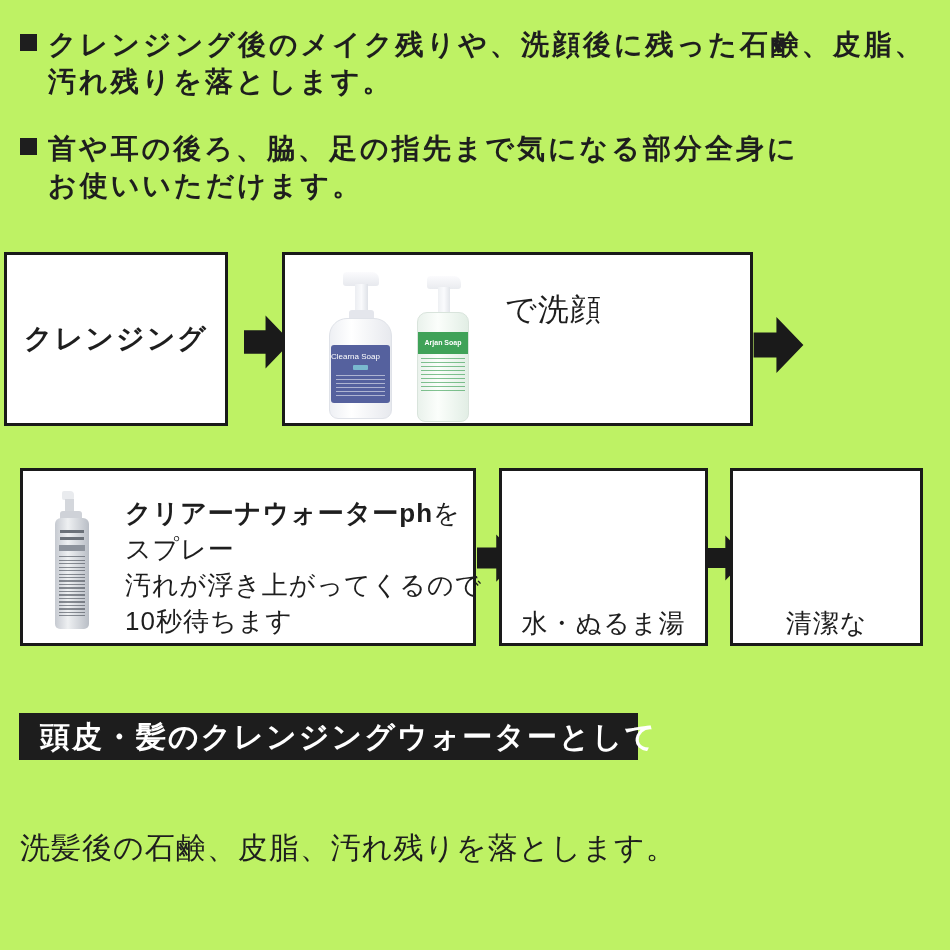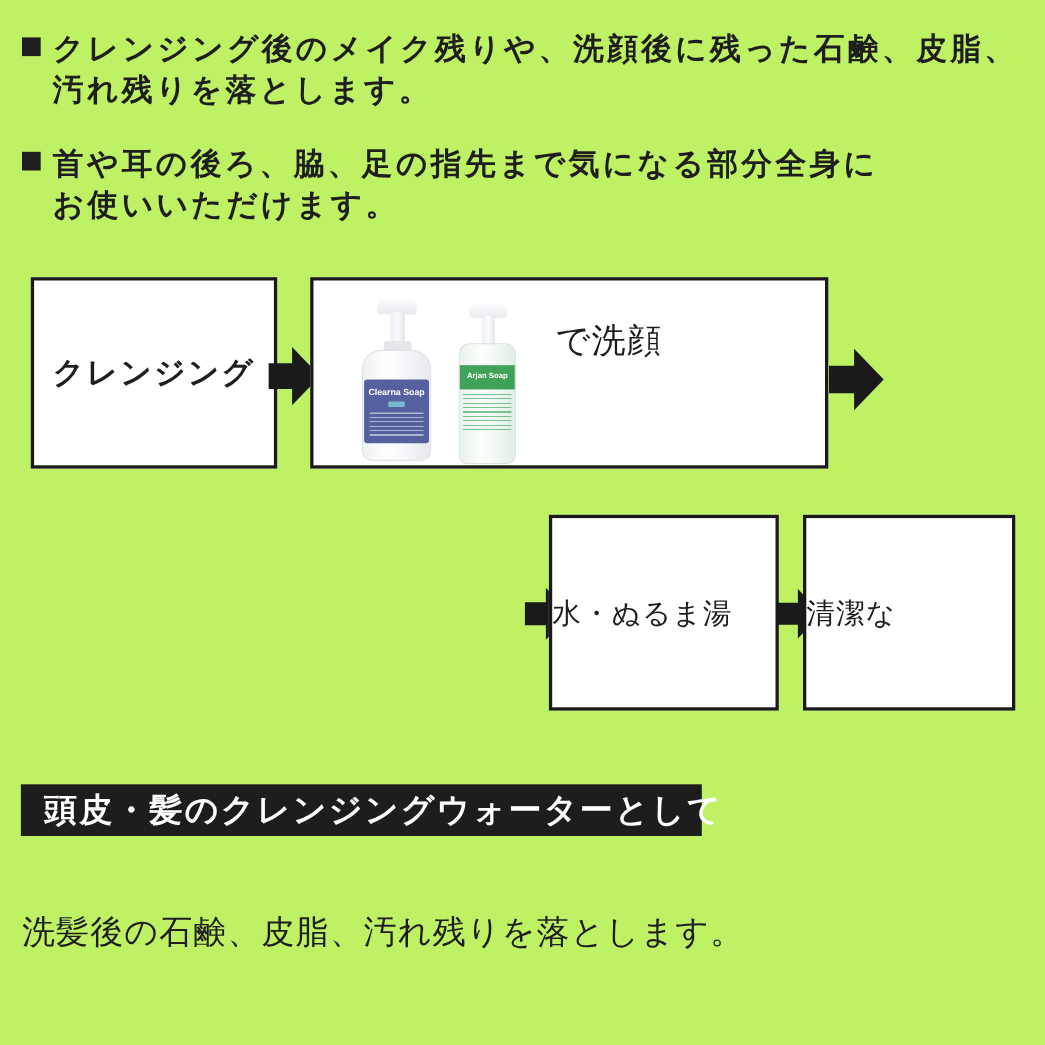--- a/index.html
+++ b/index.html
@@ -10,27 +10,27 @@
   
   .bullet{position:absolute;left:20px;display:flex;align-items:flex-start;}
   .bullet .sq{flex:none;width:17px;height:17px;background:#1e1e1e;margin:8px 11px 0 0;}
   .bullet .txt{font-size:28px;line-height:37px;font-weight:600;letter-spacing:3px;white-space:nowrap;}
   .b1{top:26px;}
   .b2{top:130px;}
   
   .fbox{position:absolute;box-sizing:border-box;border:3px solid #1a1a1a;background:#ffffff;}
   .row1{top:252px;height:174px;}
   .row2{top:468px;height:178px;}
-  .box1{left:28px;width:224px;display:flex;align-items:center;justify-content:center;}
+  .box1{left:4px;width:224px;display:flex;align-items:center;justify-content:center;}
   .box1 .lbl{font-size:28px;font-weight:600;letter-spacing:2px;}
   .box2{left:282px;width:471px;}
   .box3{left:20px;width:456px;}
   .box4{left:499px;width:209px;}
   .box5{left:730px;width:193px;}
-  .centerbox{display:flex;flex-direction:column;align-items:flex-start;justify-content:center;}
+  .centerbox{display:flex;align-items:flex-end;justify-content:center;}
   .centerbox .ln{font-size:26px;line-height:40px;font-weight:400;letter-spacing:1px;white-space:nowrap;}
   
   .arrow{position:absolute;}
   .arrow svg{display:block;}
   
   .soap-text{position:absolute;left:220px;top:36px;white-space:nowrap;}
   .soap-text .nm{font-size:25px;font-weight:700;line-height:37px;letter-spacing:1px;}
   .soap-text .act{font-size:31px;font-weight:400;line-height:37px;letter-spacing:1px;}
   
   .spray-text{position:absolute;left:102px;top:24px;white-space:nowrap;}
@@ -38,21 +38,21 @@
   .spray-text .bold{font-weight:700;}
   
   .bottle{position:absolute;}
   .bottle *{position:absolute;box-sizing:border-box;}
   
   .cb-pumphead{left:14px;top:0;width:36px;height:14px;background:linear-gradient(#fbfbfd,#e7e9ee);border-radius:4px 7px 3px 3px;}
   .cb-stem{left:26px;top:12px;width:13px;height:28px;background:linear-gradient(90deg,#eceef2,#f9fafc,#dfe2e8);}
   .cb-collar{left:20px;top:38px;width:25px;height:10px;background:#e4e6ec;border-radius:3px 3px 0 0;}
   .cb-body{left:0;top:46px;width:63px;height:101px;background:linear-gradient(90deg,#eef0f4,#ffffff 35%,#e7e9ee);border:1px solid #dfe2e8;border-radius:18px 18px 9px 9px;}
   .cb-label{left:2px;top:73px;width:59px;height:58px;background:#55619e;border-radius:3px;overflow:hidden;}
-  .cb-label .t{position:absolute;left:0;top:7px;width:100%;text-align:center;color:#ffffff;font-size:8px;font-weight:700;letter-spacing:0;}
+  .cb-label .t{position:absolute;left:0;top:7px;width:100%;color:#ffffff;font-size:8px;font-weight:400;letter-spacing:0;}
   .cb-label .chip{position:absolute;left:22px;top:20px;width:15px;height:5px;background:#79b9cf;border-radius:1px;}
   .cb-label .lines{position:absolute;left:5px;top:30px;width:49px;height:22px;background:repeating-linear-gradient(rgba(255,255,255,.75) 0 1px,transparent 1px 4px);opacity:.7;}
   
   .ab-pumphead{left:10px;top:0;width:34px;height:13px;background:linear-gradient(#fbfbfd,#e9ebef);border-radius:4px 7px 3px 3px;}
   .ab-stem{left:21px;top:11px;width:12px;height:27px;background:linear-gradient(90deg,#eef0f3,#fafbfd,#e2e5ea);}
   .ab-body{left:0;top:36px;width:52px;height:110px;background:linear-gradient(90deg,#eaf2ec,#fbfefb 40%,#e2eee5);border:1px solid #d9e4dc;border-radius:10px 10px 8px 8px;}
   .ab-band{left:1px;top:56px;width:50px;height:22px;background:#3fa258;display:flex;align-items:center;justify-content:center;}
   .ab-band .t{position:static;color:#ffffff;font-size:7px;font-weight:700;text-align:center;line-height:1.2;width:100%;}
   .ab-lines{left:4px;top:82px;width:44px;height:34px;background:repeating-linear-gradient(rgba(63,162,88,.65) 0 1px,transparent 1px 4px);}
   
@@ -130,20 +130,41 @@
       <div class="act">で洗顔</div>
     </div>
   </div>
 
   <div class="arrow" style="left:753px;top:317px;">
     <svg width="51" height="56" viewBox="0 0 48 54">
         <polygon points="0,15 22,15 22,0 48,27 22,54 22,39 0,39" fill="#1a1a1a"></polygon>
       </svg>
   </div>
 
+  <div class="fbox row2 box3">
+
+    <div class="bottle" style="left:32px;top:20px;width:34px;height:138px;">
+      <div class="sp-nozzle"></div>
+      <div class="sp-stem"></div>
+      <div class="sp-cap"></div>
+      <div class="sp-body">
+        <div class="sp-title1"></div>
+        <div class="sp-title2"></div>
+        <div class="sp-chip"></div>
+        <div class="sp-lines"></div>
+      </div>
+    </div>
+
+    <div class="spray-text">
+      <div class="ln"><span class="bold">クリアーナウォーターph</span><span>を</span></div>
+      <div class="ln">スプレー</div>
+      <div class="ln">汚れが浮き上がってくるので</div>
+      <div class="ln">10秒待ちます</div>
+    </div>
+  </div>
 
   <div class="arrow" style="left:477px;top:531px;">
     <svg width="42" height="54" viewBox="0 0 48 54">
         <polygon points="0,15 22,15 22,0 48,27 22,54 22,39 0,39" fill="#1a1a1a"></polygon>
       </svg>
   </div>
 
   <div class="fbox row2 box4 centerbox">
     <span class="ln">水・ぬるま湯</span>
   </div>

